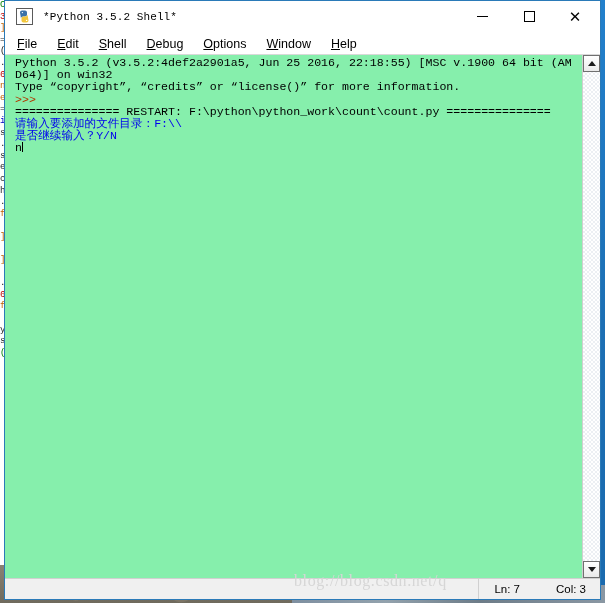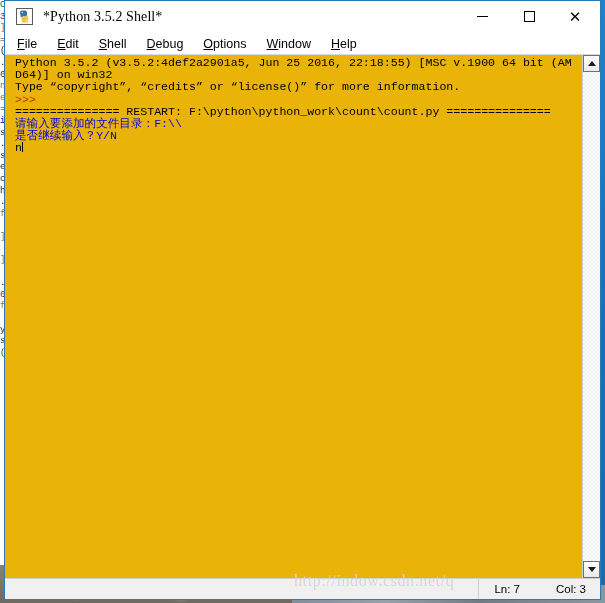--- a/index.html
+++ b/index.html
@@ -91,23 +91,23 @@
     border-bottom: 1px solid #ffffff;
   }
   #app-icon {
     width: 17px; height: 17px;
     margin-left: 11px;
     position: relative;
     flex: none;
   }
   #title-text {
     margin-left: 10px;
-    font-size: 14px;
-    color: #000000;
-    font-family: Liberation Serif, serif;
+    font-size: 11px;
+    color: #000000;
+    font-family: Liberation Mono, monospace;
     letter-spacing: 0.1px;
   }
   .winbtn {
     position: absolute;
     top: 0;
     width: 46px; height: 31px;
     display: flex;
     align-items: center;
     justify-content: center;
     color: #000000;
@@ -134,21 +134,21 @@
     margin-right: 20px;
     white-space: nowrap;
     font-family: "Liberation Sans", sans-serif;
   }
   .menu-item .mn { text-decoration: underline; }
 
   #shell-area {
     flex: 1;
     display: flex;
     position: relative;
-    background: #eab308;
+    background: #86efac;
     overflow: hidden;
   }
   #shell-text {
     flex: 1;
     padding: 2px 0 0 10px;
     font-family: "Liberation Mono", monospace;
     font-size: 11.6px;
     line-height: 12.2px;
     white-space: pre;
     color: #000000;
@@ -287,14 +287,14 @@
     </div>
 
     <div id="statusbar">
       <div id="status-sep"></div>
       <span id="ln-label">Ln: 7</span>
       <span id="col-label">Col: 3</span>
     </div>
 
   </div>
 
-  <div id="watermark">http://indow.csdn.net/q</div>
+  <div id="watermark">blog://blog.csdn.net/q</div>
 </div>
 
 </body></html>

